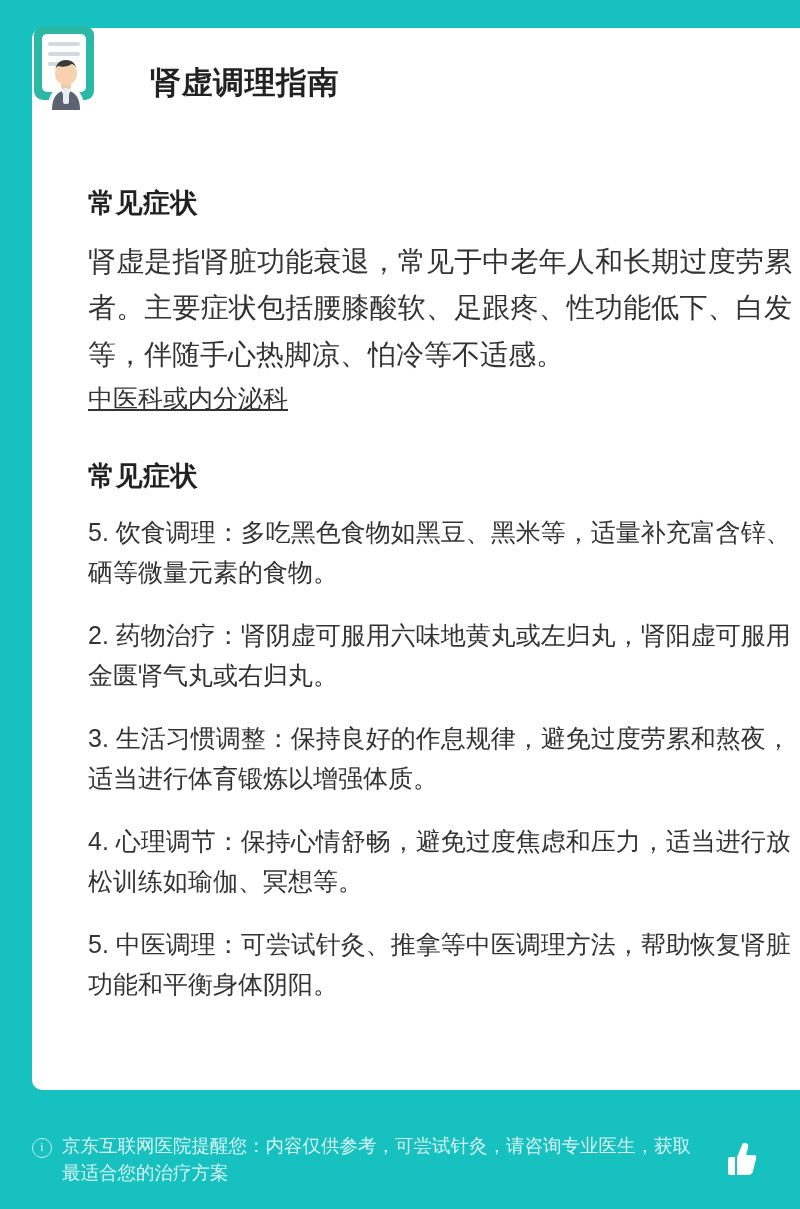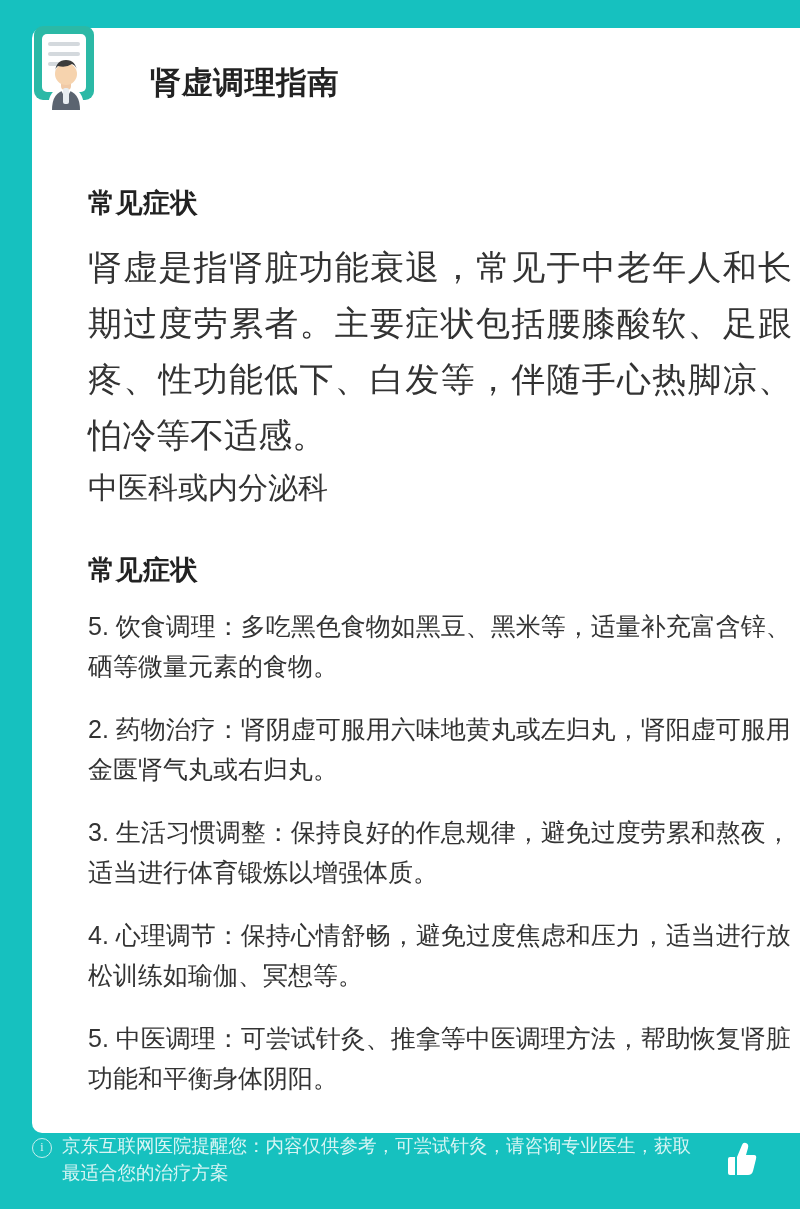--- a/index.html
+++ b/index.html
@@ -49,33 +49,34 @@
     font-size: 27px;
     font-weight: bold;
     color: #222222;
     margin: 40px 0 18px 26px;
     letter-spacing: 0.5px;
   }
   .section-title.first {
     margin-top: 84px;
   }
   .body-text {
-    font-size: 34px;
+    font-size: 28px;
     color: #333333;
     line-height: 1.65;
     margin: 0 0 0 26px;
     padding-right: 6px;
     text-align: justify;
     text-justify: inter-ideograph;
   }
   .dept-text {
-    font-size: 30px;
+    font-size: 25px;
     color: #333333;
     line-height: 1.6;
     margin: 0 0 0 26px;
+    text-decoration: underline;
   }
   .tips {
     margin: 6px 0 0 0;
   }
   .tip-item {
     font-size: 25px;
     color: #333333;
     line-height: 1.62;
     margin: 0 0 22px 26px;
     padding-right: 6px;

